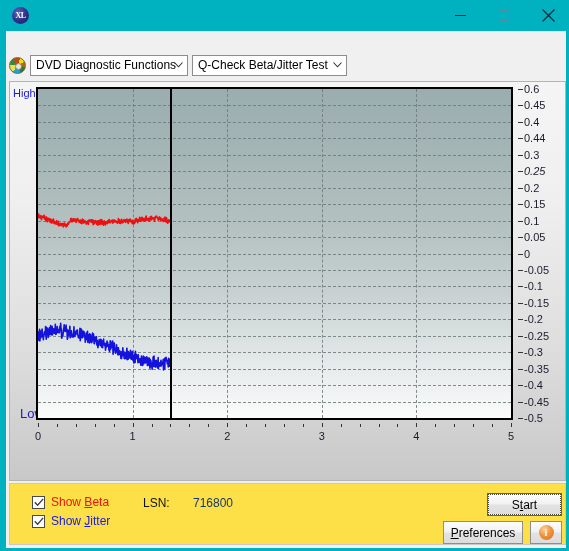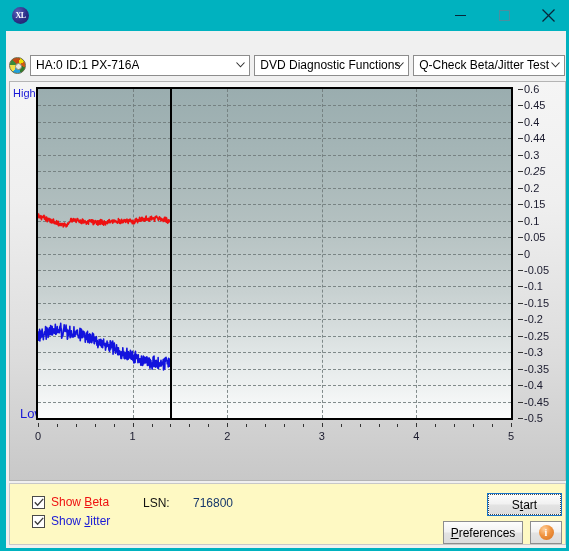--- a/index.html
+++ b/index.html
@@ -170,21 +170,21 @@
   }
   .xtick {
     position: absolute; top: 340px; width: 0; height: 4px;
     border-left: 1px solid #333;
   }
 
   
   #bottom {
     position: absolute; left: 3px; top: 452px;
     width: 557px; height: 62px;
-    background: #fef9c3;
+    background: #fde047;
     border: 1px solid #c8c8c8;
   }
   .cbrow { position: absolute; display: flex; align-items: center; }
   #cb-beta  { left: 22px; top: 11px; }
   #cb-jitter{ left: 22px; top: 30px; }
   .cbox {
     width: 13px; height: 13px; background: #fff;
     border: 1px solid #4a4a4a; margin-right: 6px;
     display: flex; align-items: center; justify-content: center;
     flex: 0 0 auto;
@@ -261,28 +261,20 @@
       </svg>
     </div>
   </div>
 
   <div id="client">
 
 
     <div id="toolbar">
       <div id="disc-icon"></div>
 
-      <div class="combo" id="combo-drive">
-        <span class="cval">HA:0 ID:1  PX-716A</span>
-        <span class="carrow">
-          <svg width="9" height="6" viewBox="0 0 9 6">
-              <path d="M0.5 0.5 L4.5 4.8 L8.5 0.5" fill="none" stroke="#303030" stroke-width="1.1"></path>
-            </svg>
-        </span>
-      </div>
 
       <div class="combo" id="combo-func">
         <span class="cval">DVD Diagnostic Functions</span>
         <span class="carrow">
           <svg width="9" height="6" viewBox="0 0 9 6">
               <path d="M0.5 0.5 L4.5 4.8 L8.5 0.5" fill="none" stroke="#303030" stroke-width="1.1"></path>
             </svg>
         </span>
       </div>
 

